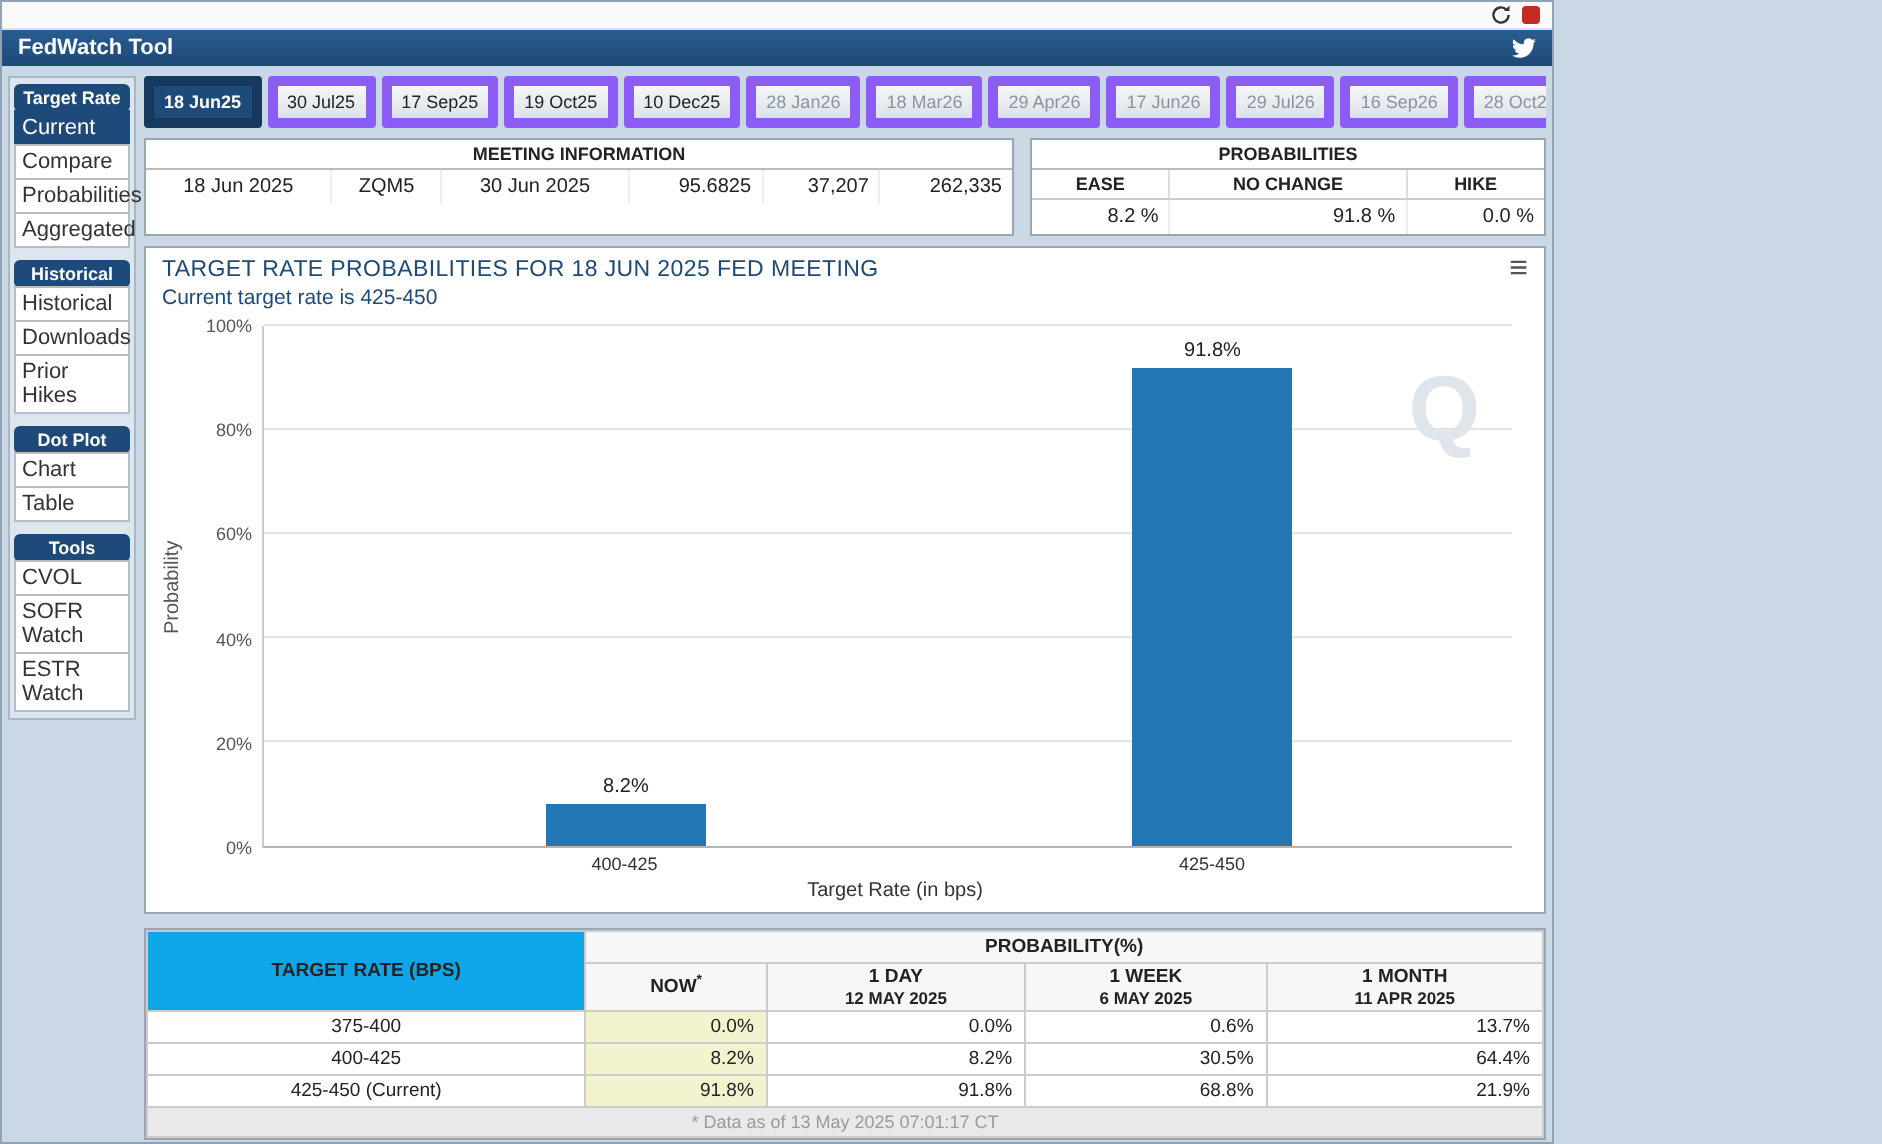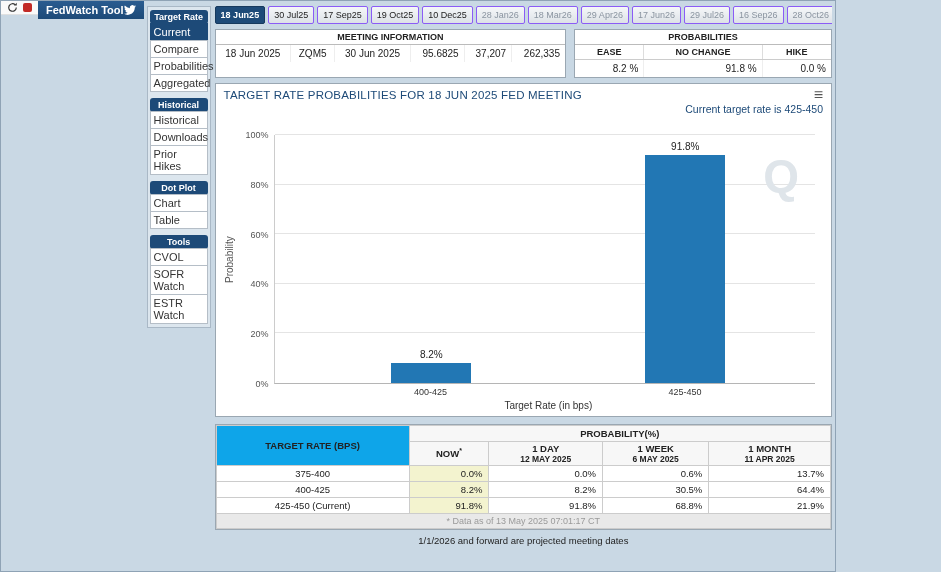--- a/index.html
+++ b/index.html
@@ -1,18 +1,18 @@
 <!DOCTYPE html>
 <html><head>
 <meta charset="utf-8">
 <style>
   * { box-sizing: border-box; margin: 0; padding: 0; }
   html, body { width: 941px; height: 572px; }
   body { font-family: "Liberation Sans", sans-serif; font-size: 10px; color: #222; background: #c9d8e4; }
-  #app { width: 836px; height: 572px; border: 1px solid #8fa3b5; background: #c9d8e4; display: flex; overflow: hidden; }
+  #app { width: 777px; height: 572px; border: 1px solid #8fa3b5; background: #c9d8e4; display: flex; flex-direction: column; overflow: hidden; }
 
   
   .syscorner { height: 14px; background: #fafafa; border-bottom: 1px solid #e0e0e0; display: flex; justify-content: flex-end; align-items: center; gap: 5px; padding: 0 6px; flex: 0 0 auto; }
   .red-logo { width: 9px; height: 9px; background: #c22a26; border-radius: 2px; cursor: pointer; }
   .icon-btn { display: inline-flex; align-items: center; cursor: pointer; }
 
   
   .titlebar { height: 18px; background: linear-gradient(#2a5c90, #1d4a78); color: #fff; display: flex; align-items: center; padding: 0 8px; font-size: 11px; font-weight: bold; flex: 0 0 auto; }
   .titlebar .spacer { flex: 1; }
 
@@ -22,42 +22,42 @@
   .sidebar { width: 64px; flex: 0 0 64px; background: #dce6ee; border: 1px solid #a9b8c6; padding: 3px 2px; height: fit-content; }
   .side-header { background: #1d4a78; color: #fff; text-align: center; font-weight: bold; font-size: 9px; padding: 2px 0; border-radius: 3px; margin-top: 6px; }
   .side-header.first { margin-top: 0; }
   .side-item { background: #fff; border: 1px solid #b5bec7; font-size: 11px; padding: 2px 3px; color: #333; cursor: pointer; margin-top: -1px; }
   .side-item.active { background: #1d4a78; color: #fff; border-color: #1d4a78; }
 
   .main { flex: 1; display: flex; flex-direction: column; overflow: hidden; }
 
   
   .tabs { display: flex; gap: 3px; margin-bottom: 5px; flex: 0 0 auto; }
-  .tab { font-size: 9px; padding: 3px 5px; background: linear-gradient(#f5f7f9, #dde2e7); border: 1px solid #8b5cf6; border-radius: 2px; color: #222; cursor: pointer; white-space: nowrap; }
+  .tab { font-size: 9px; padding: 3px 5px; background: linear-gradient(#f5f7f9, #dde2e7); border: 5px solid #8b5cf6; border-radius: 2px; color: #222; cursor: pointer; white-space: nowrap; }
   .tab.proj { color: #8a94a0; }
   .tab.active { background: #1d4a78; color: #fff; border-color: #16395d; font-weight: bold; }
 
   .panel { background: #fff; border: 1px solid #9aa7b2; }
   .info-row { display: flex; gap: 8px; flex: 0 0 auto; }
   .mi { flex: 1; }
   .pr { width: 258px; flex: 0 0 258px; }
   table { border-collapse: collapse; width: 100%; }
   .t-title td { font-weight: bold; font-size: 9px; text-align: center; border-bottom: 1px solid #bbb; padding: 2px 0; }
   .t-head td { font-weight: bold; font-size: 9px; text-align: center; border-bottom: 1px solid #ccc; border-right: 1px solid #ddd; padding: 2px 3px; }
   .t-head td:last-child { border-right: none; }
   .t-val td { font-size: 10px; padding: 3px 5px; border-right: 1px solid #eee; text-align: center; }
   .t-val td:last-child { border-right: none; }
   .t-val td.num { text-align: right; }
 
   
   .chart-panel { margin-top: 5px; height: 334px; padding: 5px 8px; display: flex; flex-direction: column; flex: 0 0 auto; }
   .chart-head { display: flex; align-items: flex-end; flex: 0 0 auto; }
   .chart-title { color: #1d4a78; font-size: 11.5px; letter-spacing: .2px; }
   .menu-glyph { margin-left: auto; font-size: 16px; line-height: 12px; color: #555; cursor: pointer; font-weight: bold; }
-  .chart-sub { text-align: right; color: #1d4a78; font-size: 10.5px; margin: 2px 0 20px; flex: 0 0 auto; }
+  .chart-sub { text-align: left; color: #1d4a78; font-size: 10.5px; margin: 2px 0 8px; flex: 0 0 auto; }
   .chart-body { flex: 1; display: flex; position: relative; min-height: 0; }
   .ylab { width: 14px; flex: 0 0 14px; writing-mode: vertical-rl; transform: rotate(180deg); text-align: center; color: #555; font-size: 10px; }
   .yticks { width: 36px; flex: 0 0 36px; position: relative; }
   .yticks span { position: absolute; right: 5px; transform: translateY(50%); font-size: 9px; color: #555; margin-top: 40px; }
   .plot { flex: 1; position: relative; border-left: 1px solid #ccc; border-bottom: 1px solid #b5b5b5; margin-right: 8px; }
   .grid { position: absolute; left: 0; right: 0; height: 1px; background: #e4e4e4; }
   .bar-wrap { position: absolute; bottom: 0; width: 80px; margin-left: -40px; height: 100%; }
   .bar { position: absolute; bottom: 0; left: 0; right: 0; background: #2277b4; }
   .bar-label { position: absolute; width: 100%; text-align: center; font-size: 10px; color: #222; }
   .watermark { position: absolute; right: 16px; top: 14px; font-size: 46px; font-weight: bold; color: #dfe5ea; }

